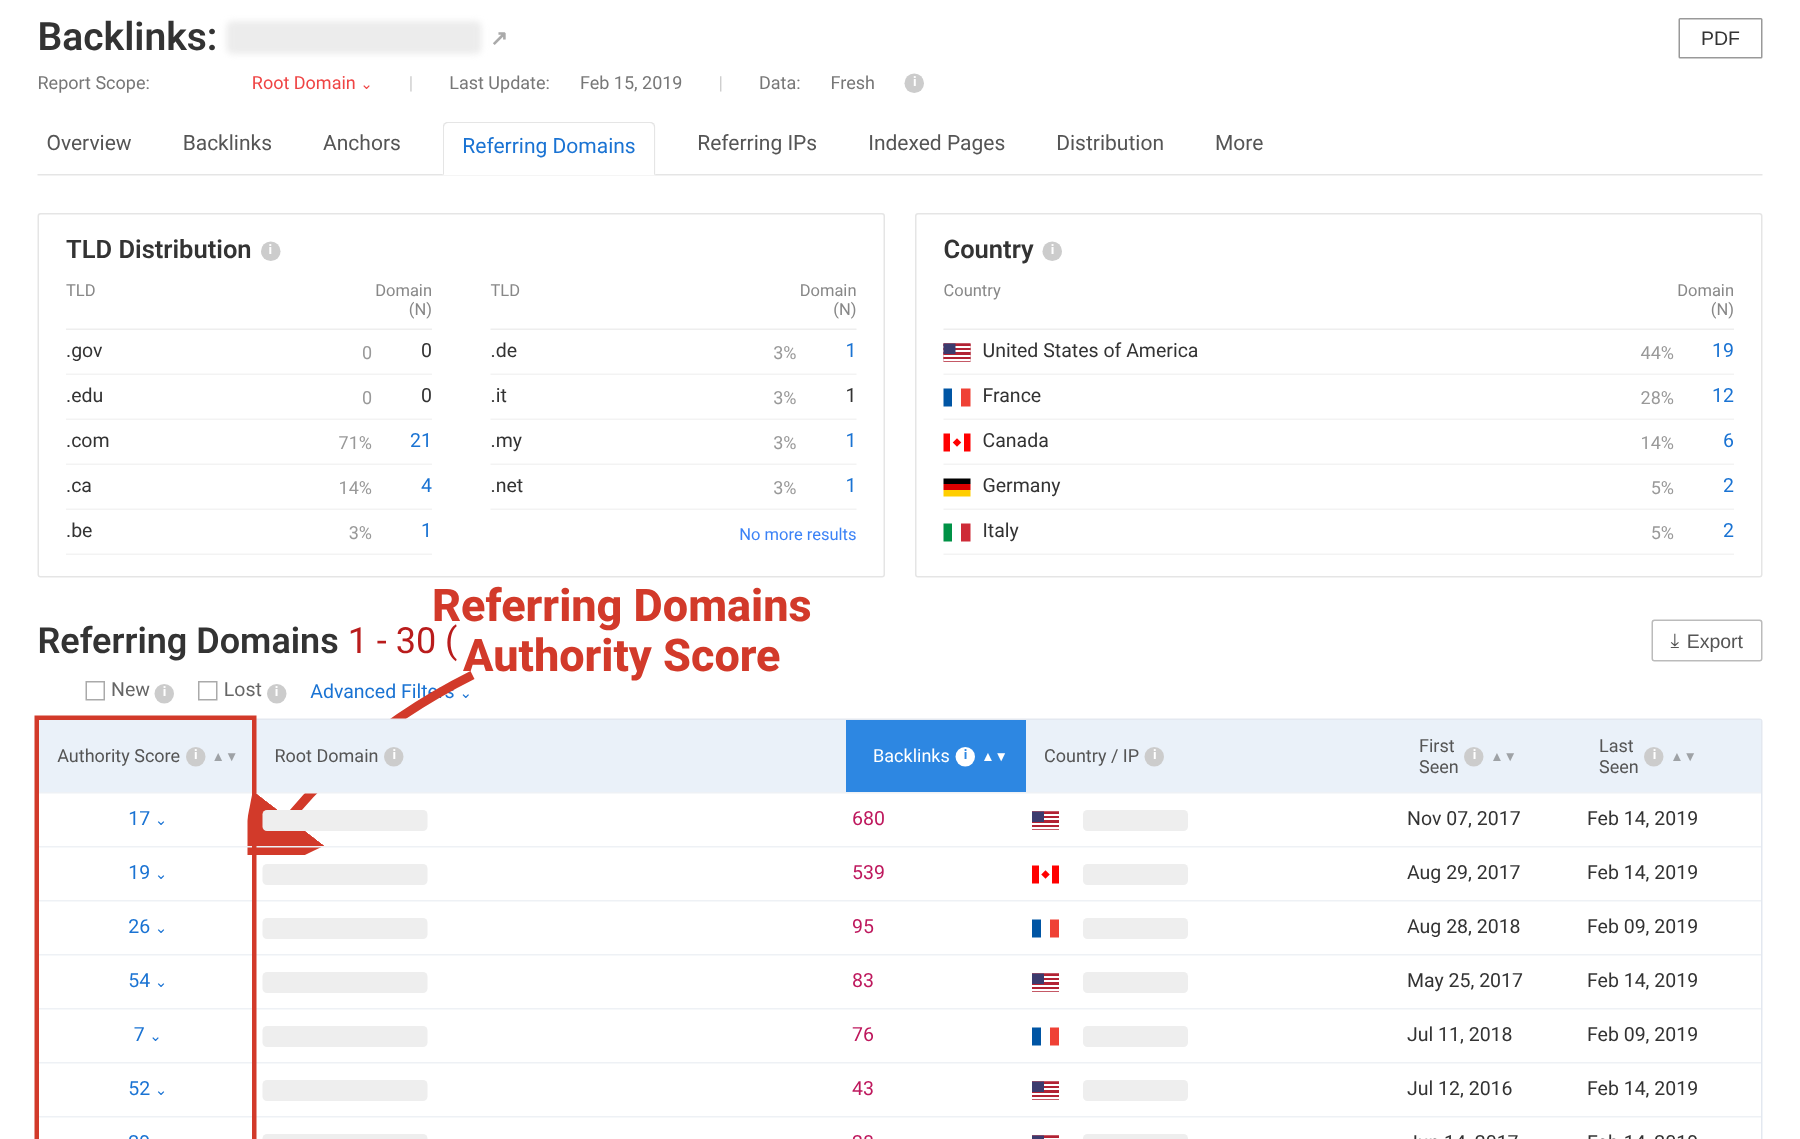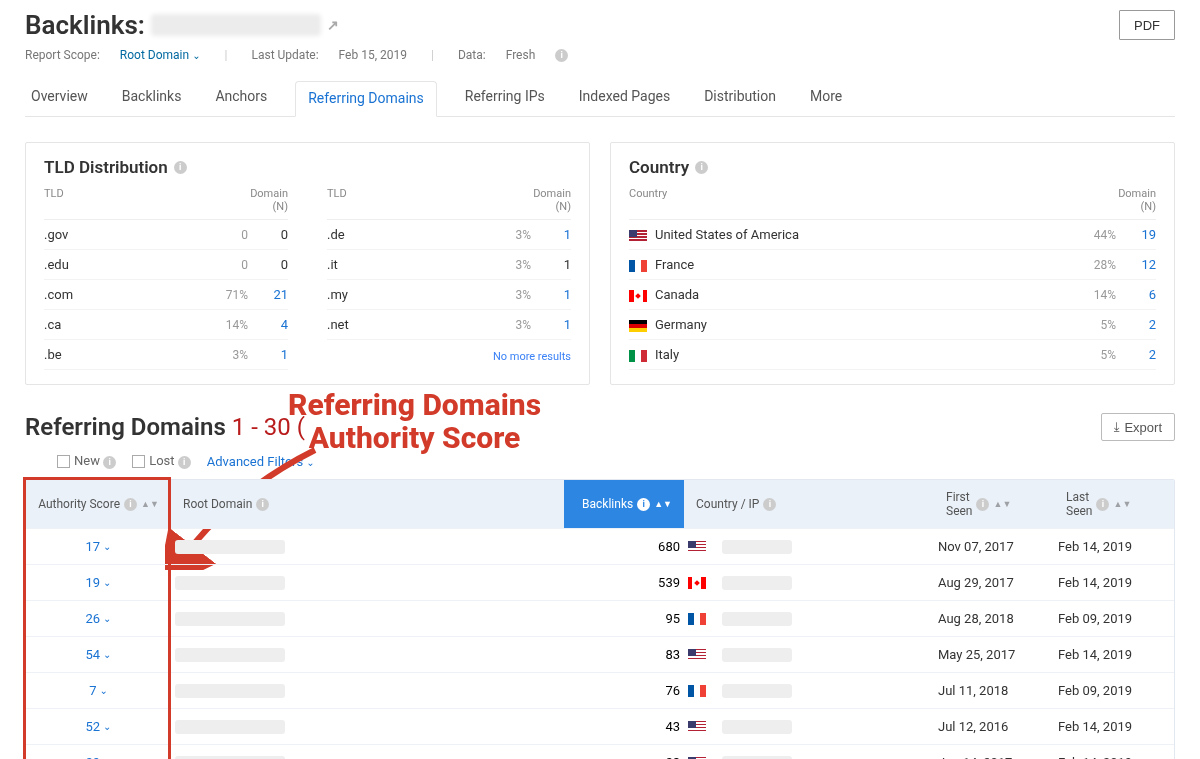--- a/index.html
+++ b/index.html
@@ -1,24 +1,24 @@
 <!DOCTYPE html>
 <html><head>
 <meta charset="utf-8">
 <style>
   * { box-sizing: border-box; margin: 0; padding: 0; }
   body { font-family: -apple-system, "Segoe UI", Roboto, Helvetica, Arial, sans-serif; font-size: 13px; color: #333; background: #fff; width: 1200px; }
   .container { padding: 10px 25px; }
-  .header-row { display: flex; justify-content: space-between; }
+  .header-row { display: flex; align-items: center; justify-content: space-between; }
   .title { font-size: 26px; font-weight: 600; color: #333; display: flex; align-items: center; gap: 6px; }
   .domain-blur { display: inline-block; width: 170px; height: 22px; border-radius: 4px; background: #ececec; filter: blur(2px); }
   .pdf-btn { border: 1px solid #999; background: #fff; padding: 5px 14px; font-size: 13px; cursor: pointer; color: #333; border-radius: 1px; }
   .ext-icon { color: #aaa; font-size: 14px; }
   .meta-row { margin-top: 8px; display: flex; align-items: center; gap: 20px; font-size: 12px; color: #777; }
-  .meta-row .link { color: #0369a1; }
+  .meta-row .link { color: #ef4444; margin-left: 48px; }
   .sep { color: #ccc; padding: 0 4px; }
   .chev { font-size: 10px; }
   .info-icon { display: inline-flex; align-items: center; justify-content: center; width: 13px; height: 13px; border-radius: 50%; background: #ccc; color: #fff; font-size: 9px; font-weight: 700; font-style: normal; line-height: 1; }
   .tabs { margin-top: 18px; display: flex; gap: 22px; border-bottom: 1px solid #e5e5e5; font-size: 14px; }
   .tab { padding: 8px 6px 10px; color: #555; cursor: pointer; }
   .tab.active { color: #1a73d3; border: 1px solid #e5e5e5; border-bottom: 1px solid #fff; border-radius: 4px 4px 0 0; position: relative; top: 1px; background: #fff; padding: 8px 12px 10px; }
   .panels { display: flex; gap: 20px; margin-top: 25px; }
   .panel { border: 1px solid #e5e5e5; border-radius: 2px; padding: 14px 18px; }
   .panel.left { flex: 1; }
   .panel.right { flex: 1; }
@@ -56,21 +56,21 @@
   .th.sorted .sort { opacity: 1; }
   .c-auth { width: 145px; justify-content: center; }
   .c-root { flex: 1; }
   .c-back { width: 120px; justify-content: flex-end; }
   .c-ctry { width: 250px; }
   .c-fs   { width: 120px; }
   .c-ls   { width: 120px; }
   .tbody .tr { display: flex; border-top: 1px solid #eef1f5; font-size: 13px; align-items: center; min-height: 36px; }
   .td { padding: 8px 4px; }
   .td.c-auth { color: #1a73d3; display: flex; justify-content: center; align-items: center; gap: 3px; }
-  .td.c-back { color: #000000; text-align: right; display: block; }
+  .td.c-back { color: #be185d; text-align: left; display: block; }
   .td.c-root .blur, .td.c-ctry .blur { display: inline-block; height: 14px; width: 110px; background: #eee; border-radius: 3px; vertical-align: middle; }
   .td.c-ctry { display: flex; align-items: center; gap: 8px; }
   .highlight-col { position: absolute; border: 3px solid #d23a2a; pointer-events: none; }
   .annot { position: absolute; font-size: 30px; font-weight: 800; color: #d23a2a; text-shadow: 1px 1px 0 #fff, -1px -1px 0 #fff, 1px -1px 0 #fff, -1px 1px 0 #fff; line-height: 1.1; pointer-events: none; }
   .arrow-svg { position: absolute; pointer-events: none; }
 </style>
 </head>
 <body>
 
 <div class="container" style="position:relative;">

